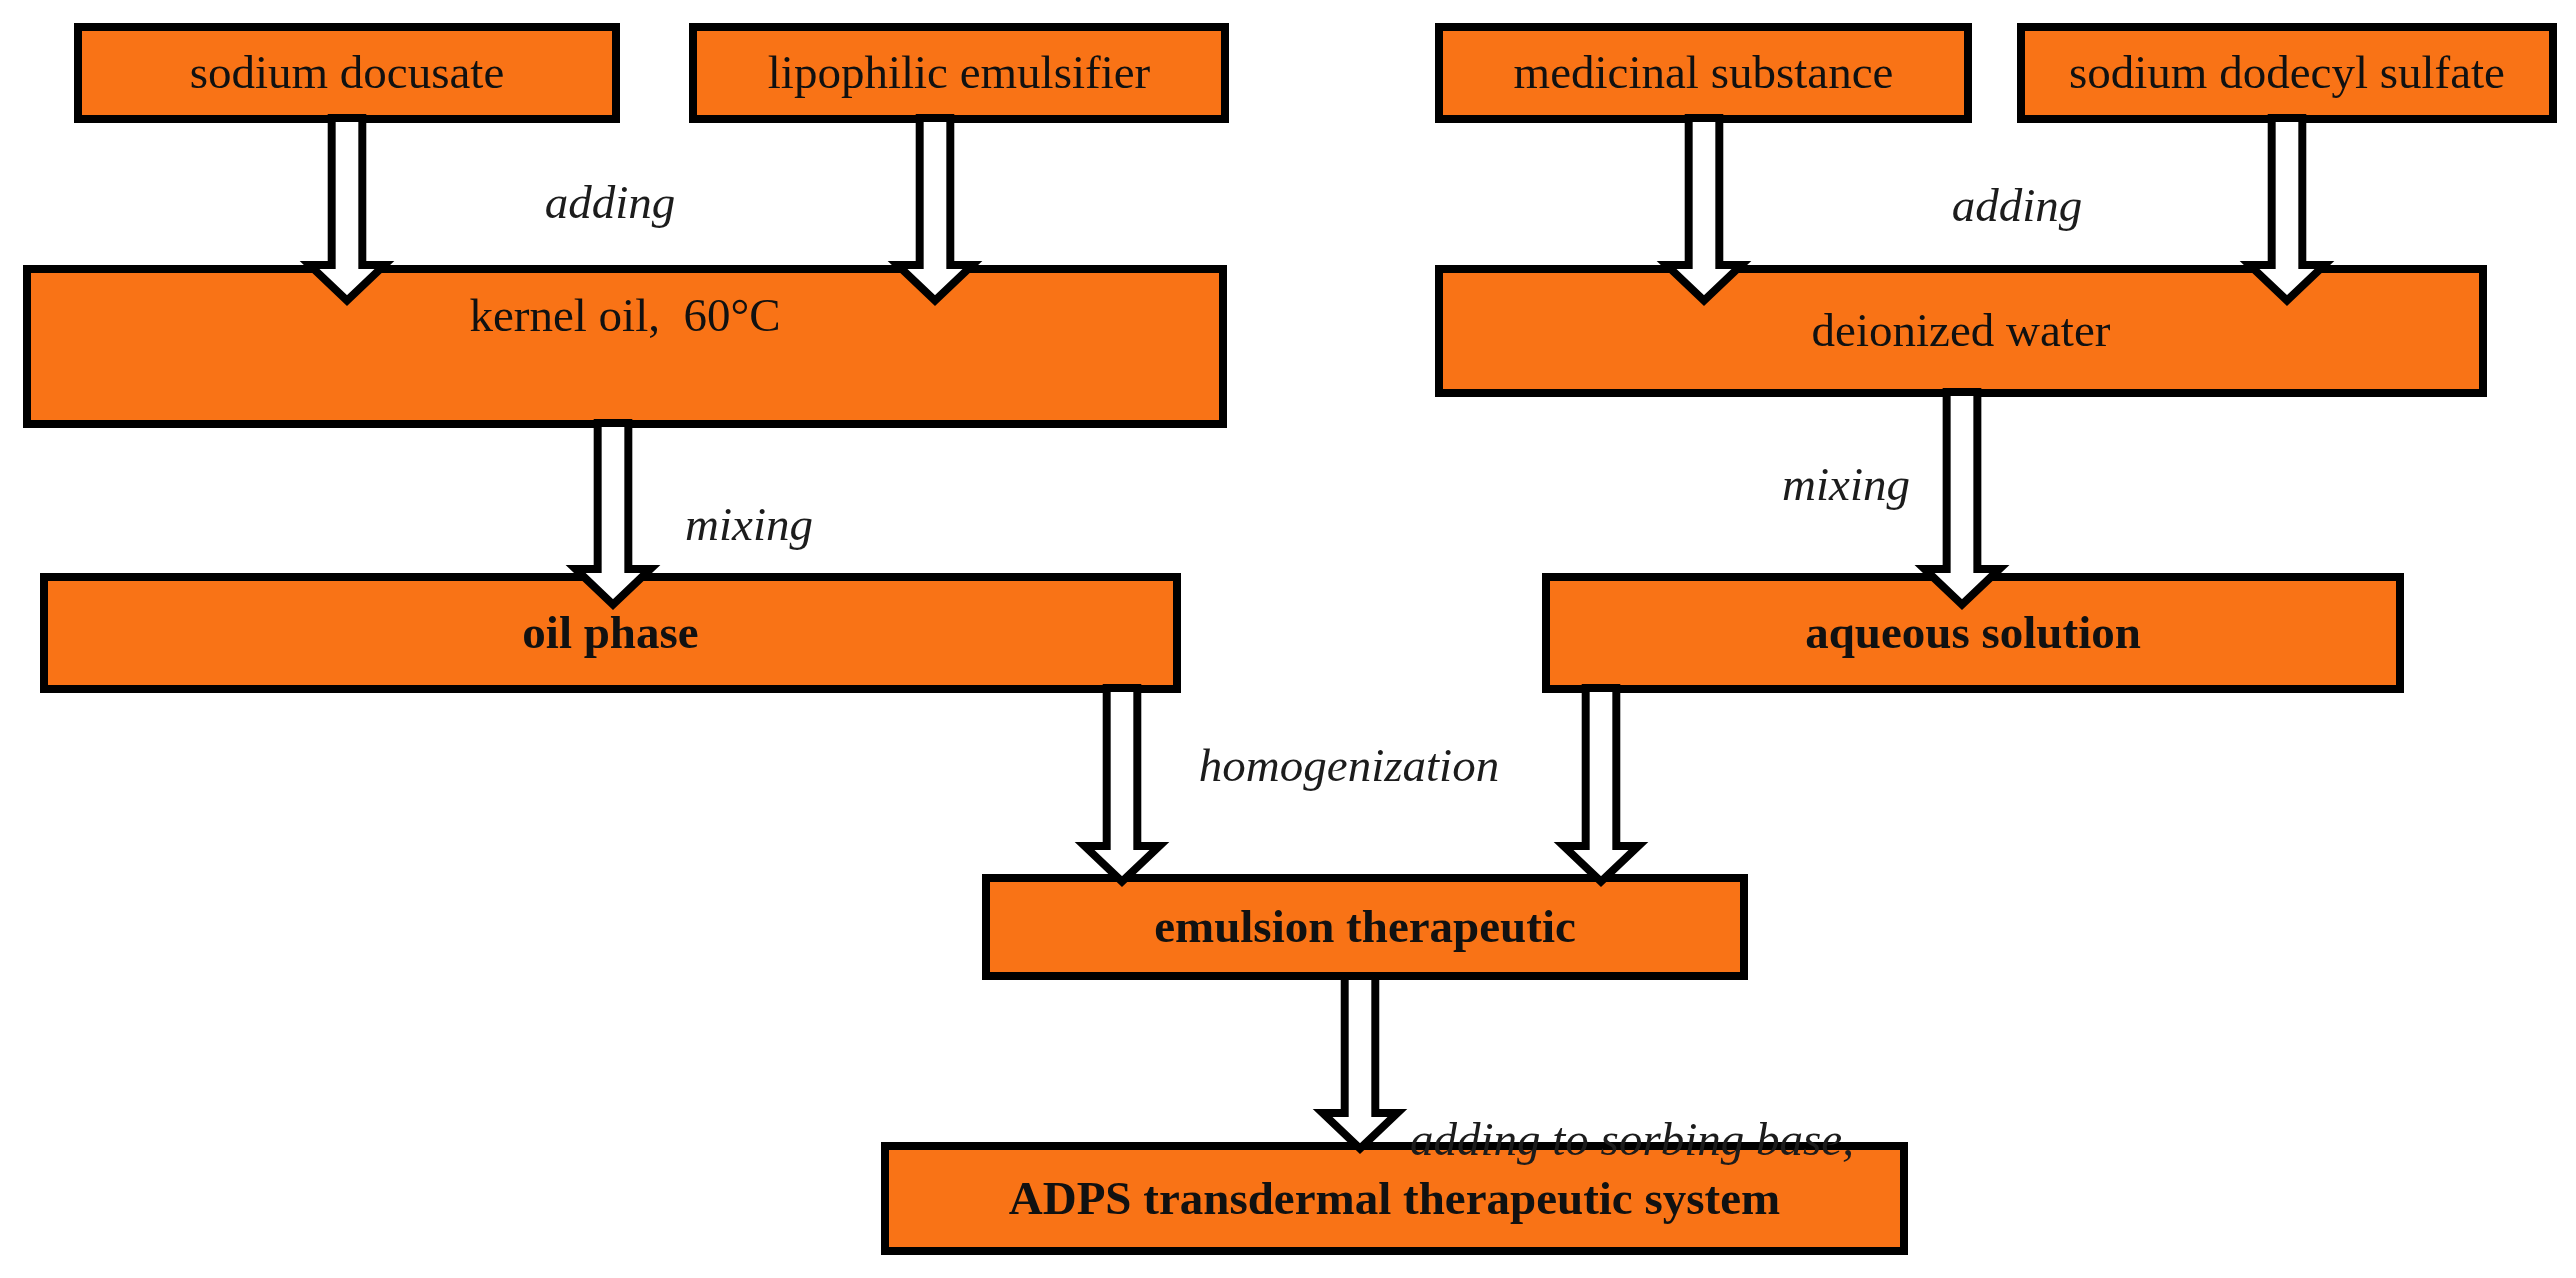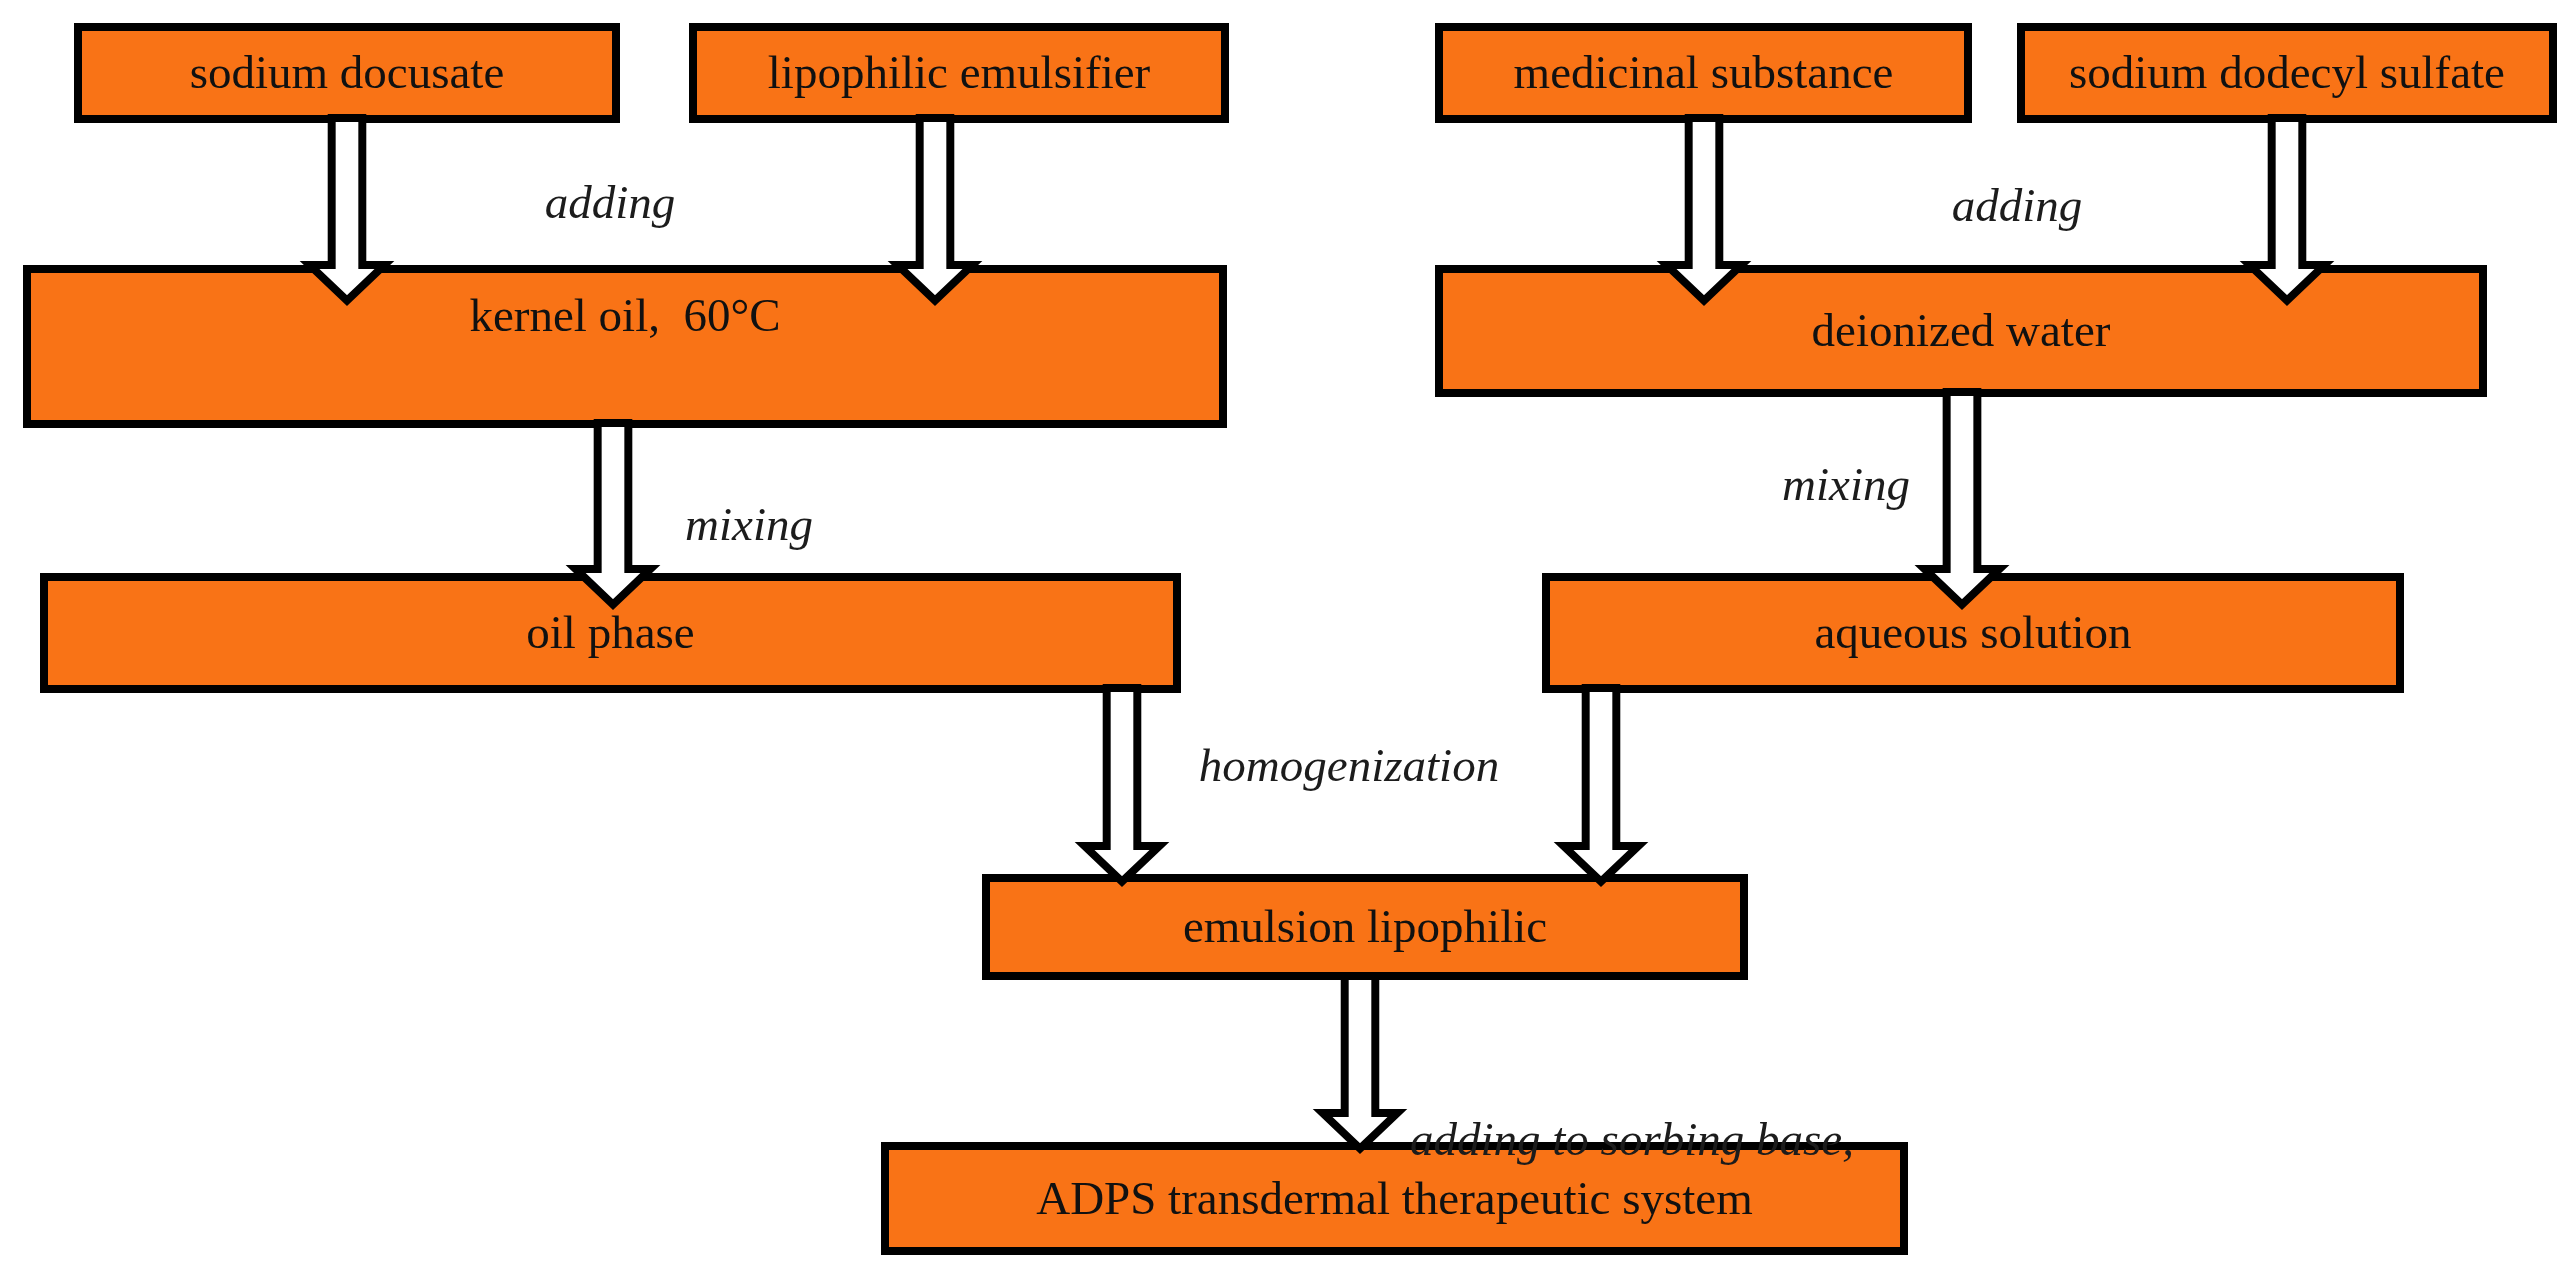--- a/index.html
+++ b/index.html
@@ -20,21 +20,21 @@
     display: flex;
     flex-direction: column;
     align-items: center;
     justify-content: center;
     text-align: center;
     font-size: 47px;
     line-height: 1.22;
     z-index: 1;
     white-space: pre-wrap;
   }
-  .box.bold { font-weight: normal; }
+  .box.bold { font-weight: bold; }
   .box .box-line { white-space: pre-wrap; }
   .flow-label {
     position: absolute;
     font-style: italic;
     font-size: 47px;
     color: #1c1c1c;
     z-index: 2;
     white-space: nowrap;
   }
   .flow-label.centered { transform: translate(-50%, -50%); }
@@ -67,21 +67,21 @@
   <div class="box" style="left:23px; top:265px; width:1204px; height:163px; justify-content:flex-start; padding-top:13.5px;">
     <div class="box-line">kernel oil,  60°C</div>
   </div>
 
   <div class="box" style="left:1435px; top:265px; width:1052px; height:132px;">deionized water</div>
 
   <div class="box bold" style="left:40px; top:573px; width:1141px; height:120px;">oil phase</div>
 
   <div class="box bold" style="left:1542px; top:573px; width:862px; height:120px;">aqueous solution</div>
 
-  <div class="box bold" style="left:982px; top:874px; width:766px; height:106px;">emulsion lipophilic</div>
+  <div class="box bold" style="left:982px; top:874px; width:766px; height:106px;">emulsion therapeutic</div>
 
   <div class="box bold" style="left:881px; top:1142px; width:1027px; height:113px;">ADPS transdermal therapeutic system</div>
 
   <div class="flow-label centered" style="left:610px; top:202px;">adding</div>
 
   <div class="flow-label centered" style="left:2017px; top:205px;">adding</div>
 
   <div class="flow-label centered" style="left:749px; top:524px;">mixing</div>
 
   <div class="flow-label centered" style="left:1846px; top:484px;">mixing</div>

